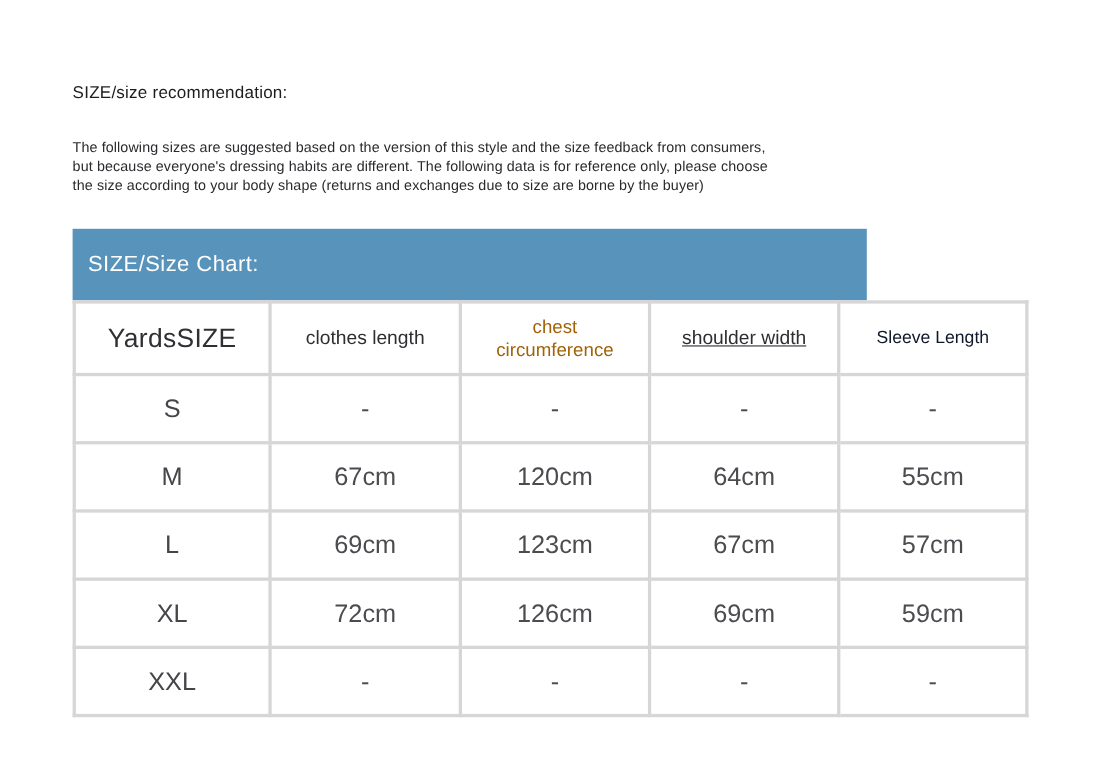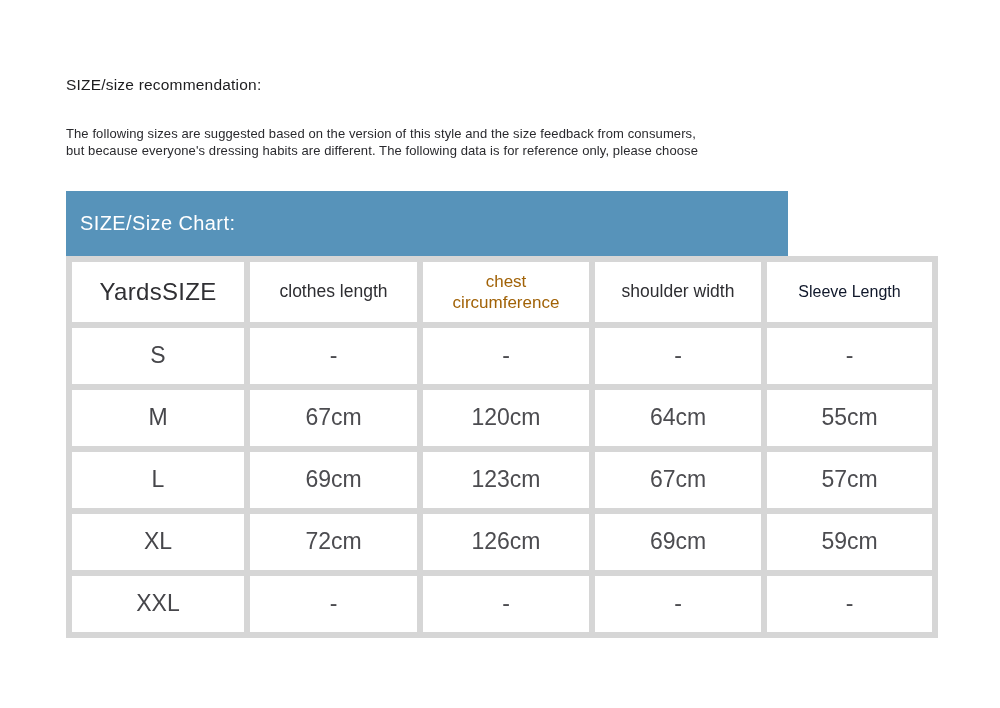--- a/index.html
+++ b/index.html
@@ -47,21 +47,21 @@
     width: 866px;
     border-collapse: collapse;
     table-layout: fixed;
   }
   table.size-table col.c0 { width: 178px; }
   table.size-table col.c1 { width: 173px; }
   table.size-table col.c2 { width: 172px; }
   table.size-table col.c3 { width: 172px; }
   table.size-table col.c4 { width: 171px; }
   table.size-table th, table.size-table td {
-    border: 6px solid #a3a3a3;
+    border: 3px solid #a3a3a3;
     text-align: center;
     vertical-align: middle;
     font-weight: 400;
     padding: 0;
     background: #ffffff;
   }
   table.size-table thead tr { height: 66px; }
   table.size-table tbody tr { height: 62px; }
   th.col-yards { font-size: 24px; color: #303034; letter-spacing: 0.3px; }
   th.col-plain { font-size: 17.5px; color: #2e2e32; }
@@ -79,41 +79,42 @@
 </head>
 <body>
 
 <div class="content">
 
   <h2 class="intro-title">SIZE/size recommendation:</h2>
 
   <p class="intro-paragraph">
     <span class="line">The following sizes are suggested based on the version of this style and the size feedback from consumers,</span>
     <span class="line">but because everyone's dressing habits are different. The following data is for reference only, please choose</span>
+    <span class="line">the size according to your body shape (returns and exchanges due to size are borne by the buyer)</span>
   </p>
 
   <div class="chart-banner" style="background: rgb(87, 147, 186); color: rgb(255, 255, 255);">
     <span class="banner-label">SIZE/Size Chart:</span>
   </div>
 
   <table class="size-table">
     <colgroup>
       <col class="c0">
         <col class="c1">
         <col class="c2">
         <col class="c3">
         <col class="c4">
     </colgroup>
     <thead>
       <tr>
         <th class="col-yards" style="border-color: rgb(214, 214, 214);">YardsSIZE</th>
         <th class="col-plain" style="border-color: rgb(214, 214, 214);">clothes length</th>
         <th class="col-chest" style="border-color: rgb(214, 214, 214);">chest
 circumference</th>
-        <th class="col-plain" style="border-color: rgb(214, 214, 214);">shoulder width</th>
+        <th class="col-plain" style="border-color: rgb(214, 214, 214); text-decoration: underline;">shoulder width</th>
         <th class="col-sleeve" style="border-color: rgb(214, 214, 214);">Sleeve Length</th>
       </tr>
     </thead>
     <tbody>
       <tr>
         <td class="size-label" style="border-color: rgb(214, 214, 214);">S</td>
         <td class="size-value" style="border-color: rgb(214, 214, 214);">-</td>
         <td class="size-value" style="border-color: rgb(214, 214, 214);">-</td>
         <td class="size-value" style="border-color: rgb(214, 214, 214);">-</td>
         <td class="size-value" style="border-color: rgb(214, 214, 214);">-</td>

